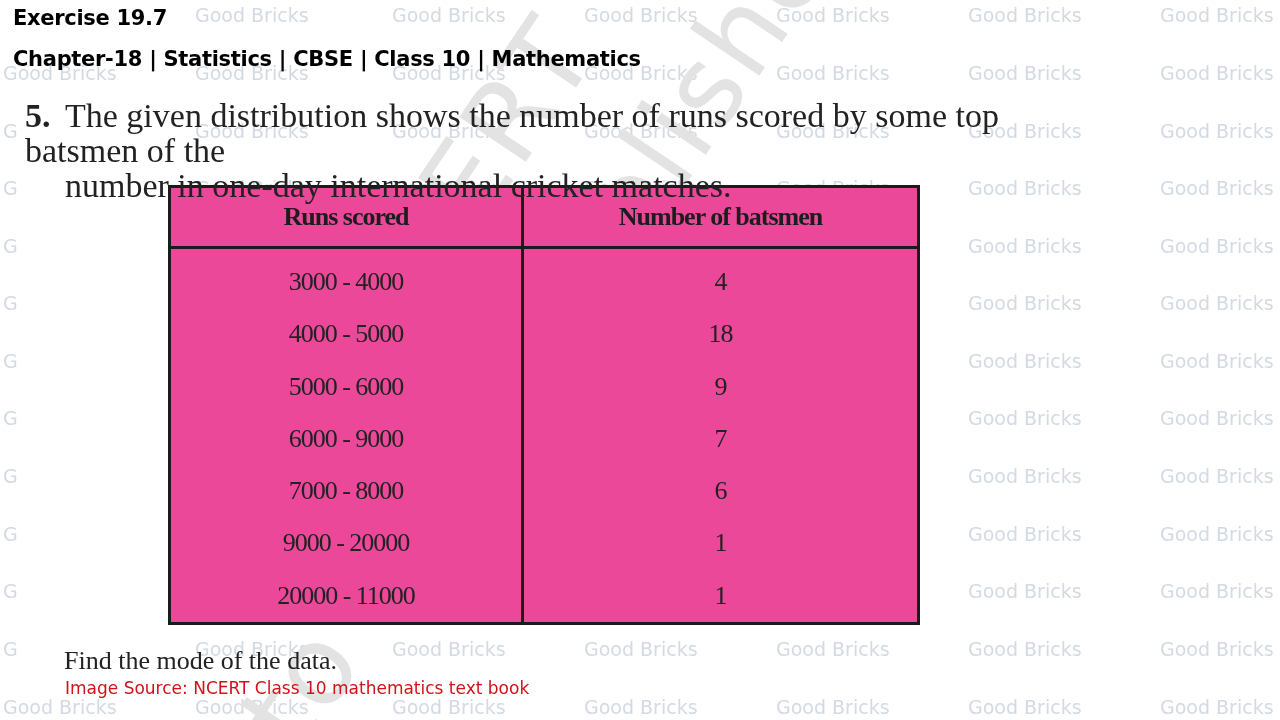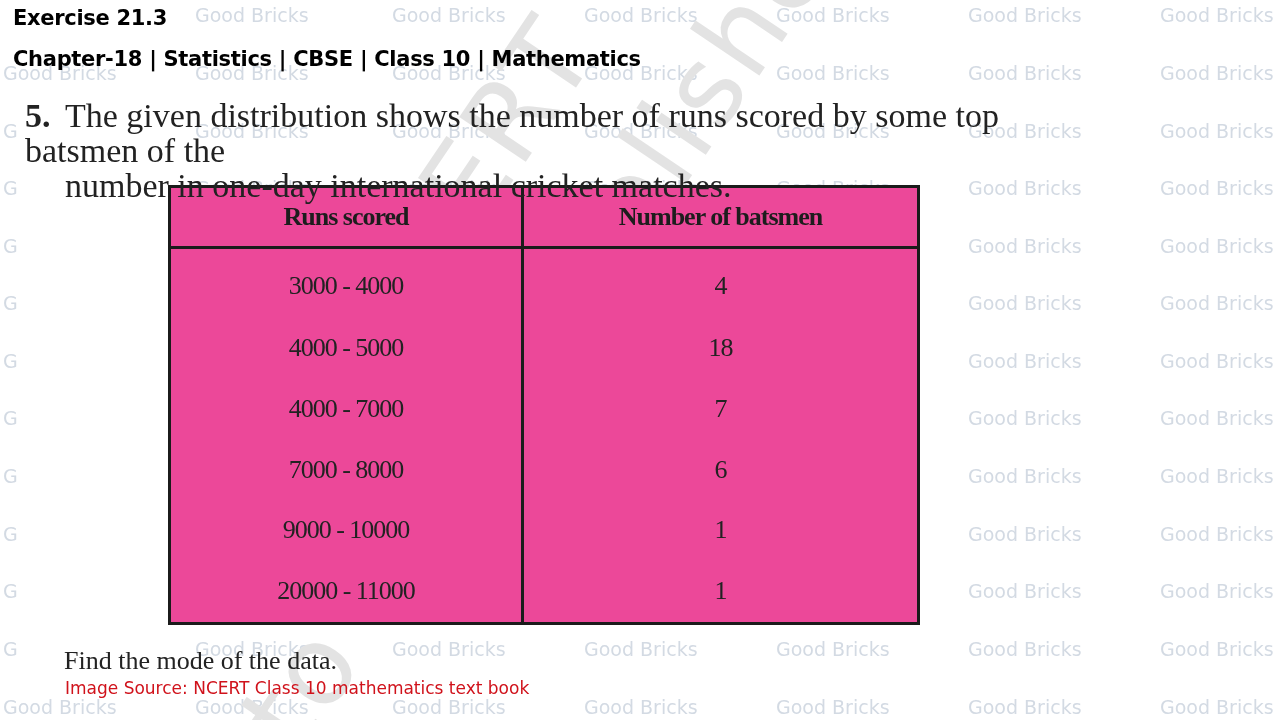--- a/index.html
+++ b/index.html
@@ -149,21 +149,21 @@
     <div class="wm" style="left: 392px; top: 697px;">Good Bricks</div>
     <div class="wm" style="left: 584px; top: 697px;">Good Bricks</div>
     <div class="wm" style="left: 776px; top: 697px;">Good Bricks</div>
     <div class="wm" style="left: 968px; top: 697px;">Good Bricks</div>
     <div class="wm" style="left: 1160px; top: 697px;">Good Bricks</div>
   </div>
 
 <div class="diag" style="left:215px; top:440px; font-size:110px; transform:rotate(-56deg);">© NCERT</div>
 <div class="diag" style="left:215px; top:700px; font-size:110px; transform:rotate(-56deg);">to be republished</div>
 
-<div class="heading" style="top:6px;">Exercise 21.3</div>
+<div class="heading" style="top:6px;">Exercise 19.7</div>
 <div class="heading" style="top:47px;">Chapter-18 | Statistics | CBSE | Class 10 | Mathematics</div>
 
 <div class="question">
   <div><span class="qnum">5.</span><span>The given distribution shows the number of runs scored by some top batsmen of the</span></div>
   <div class="line2">number in one-day international cricket matches.</div>
 </div>
 
 <table class="freq">
   <thead>
     <tr>
@@ -174,29 +174,33 @@
   <tbody>
     <tr>
         <td class="c1">3000 - 4000</td>
         <td>4</td>
       </tr>
     <tr>
         <td class="c1">4000 - 5000</td>
         <td>18</td>
       </tr>
     <tr>
-        <td class="c1">4000 - 7000</td>
+        <td class="c1">5000 - 6000</td>
+        <td>9</td>
+      </tr>
+    <tr>
+        <td class="c1">6000 - 9000</td>
         <td>7</td>
       </tr>
     <tr>
         <td class="c1">7000 - 8000</td>
         <td>6</td>
       </tr>
     <tr>
-        <td class="c1">9000 - 10000</td>
+        <td class="c1">9000 - 20000</td>
         <td>1</td>
       </tr>
     <tr>
         <td class="c1">20000 - 11000</td>
         <td>1</td>
       </tr>
   </tbody>
 </table>
 
 <div class="prompt">Find the mode of the data.</div>

